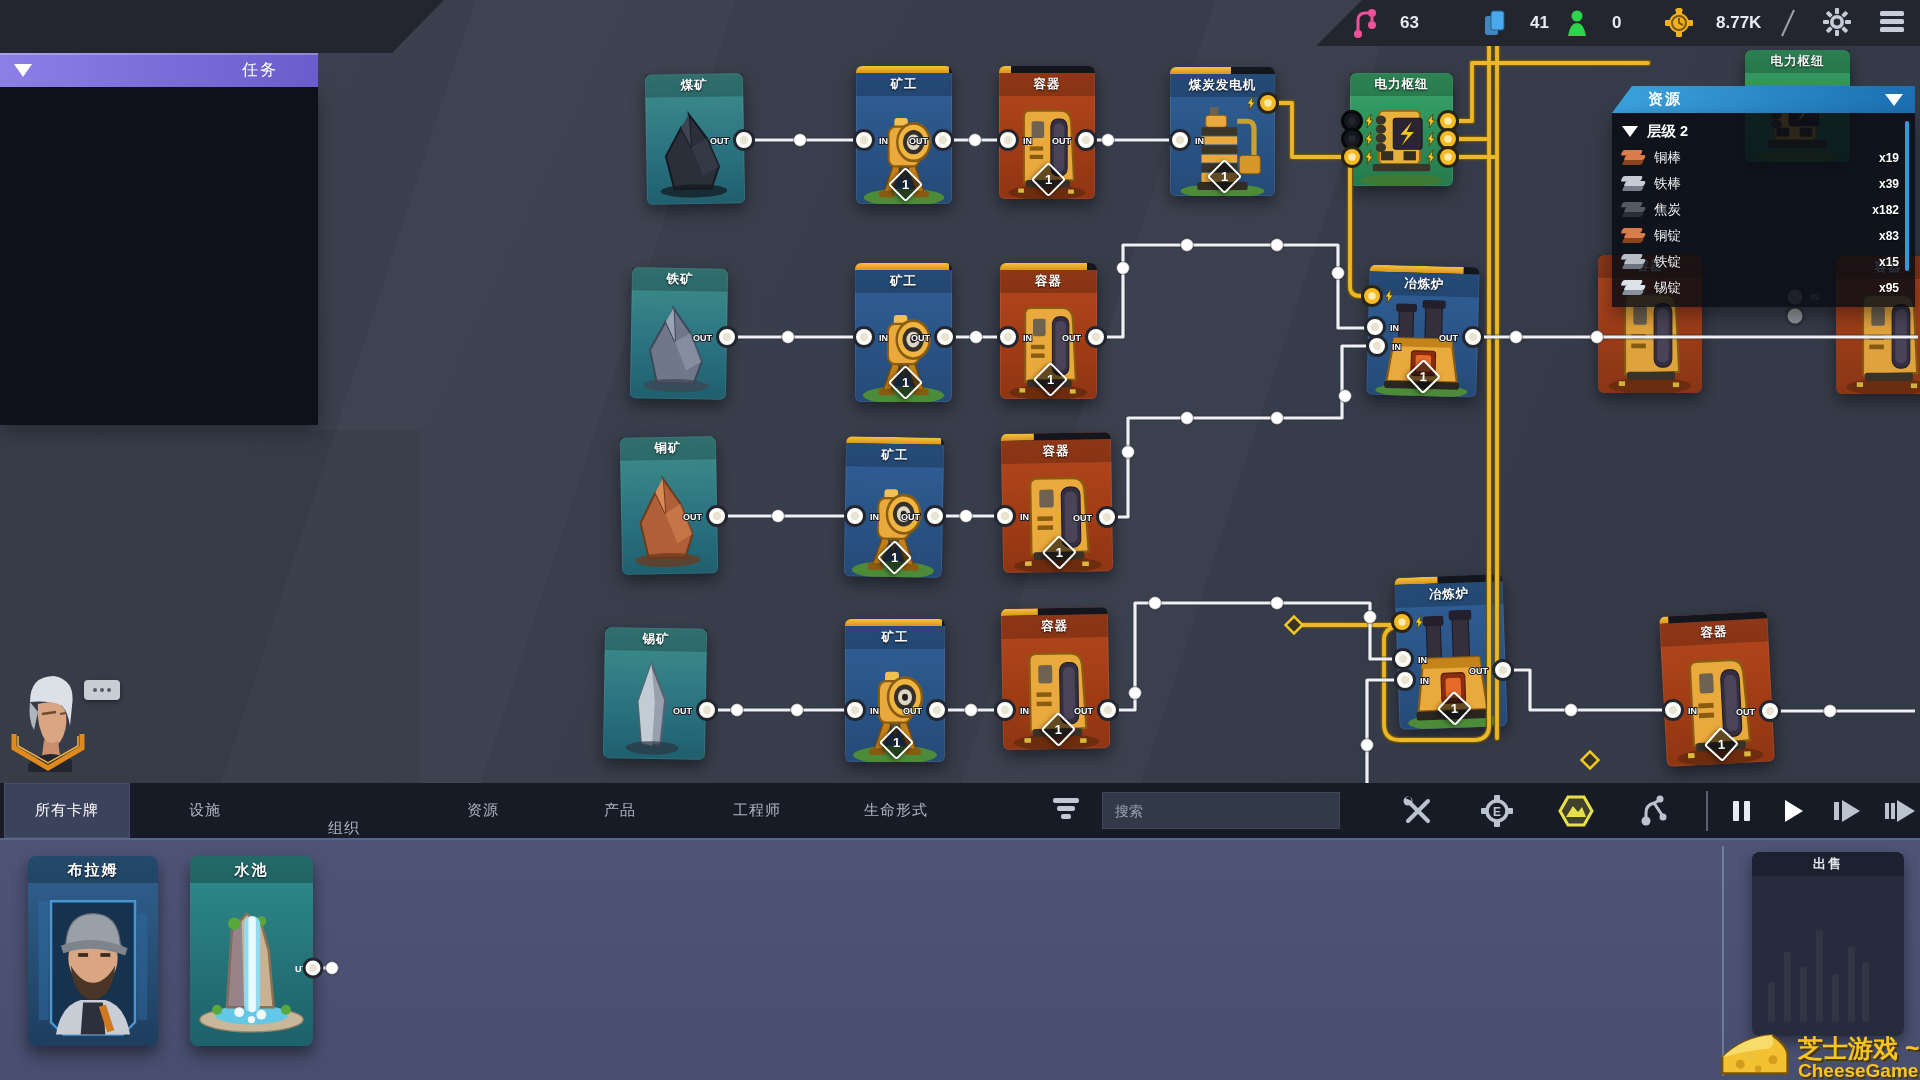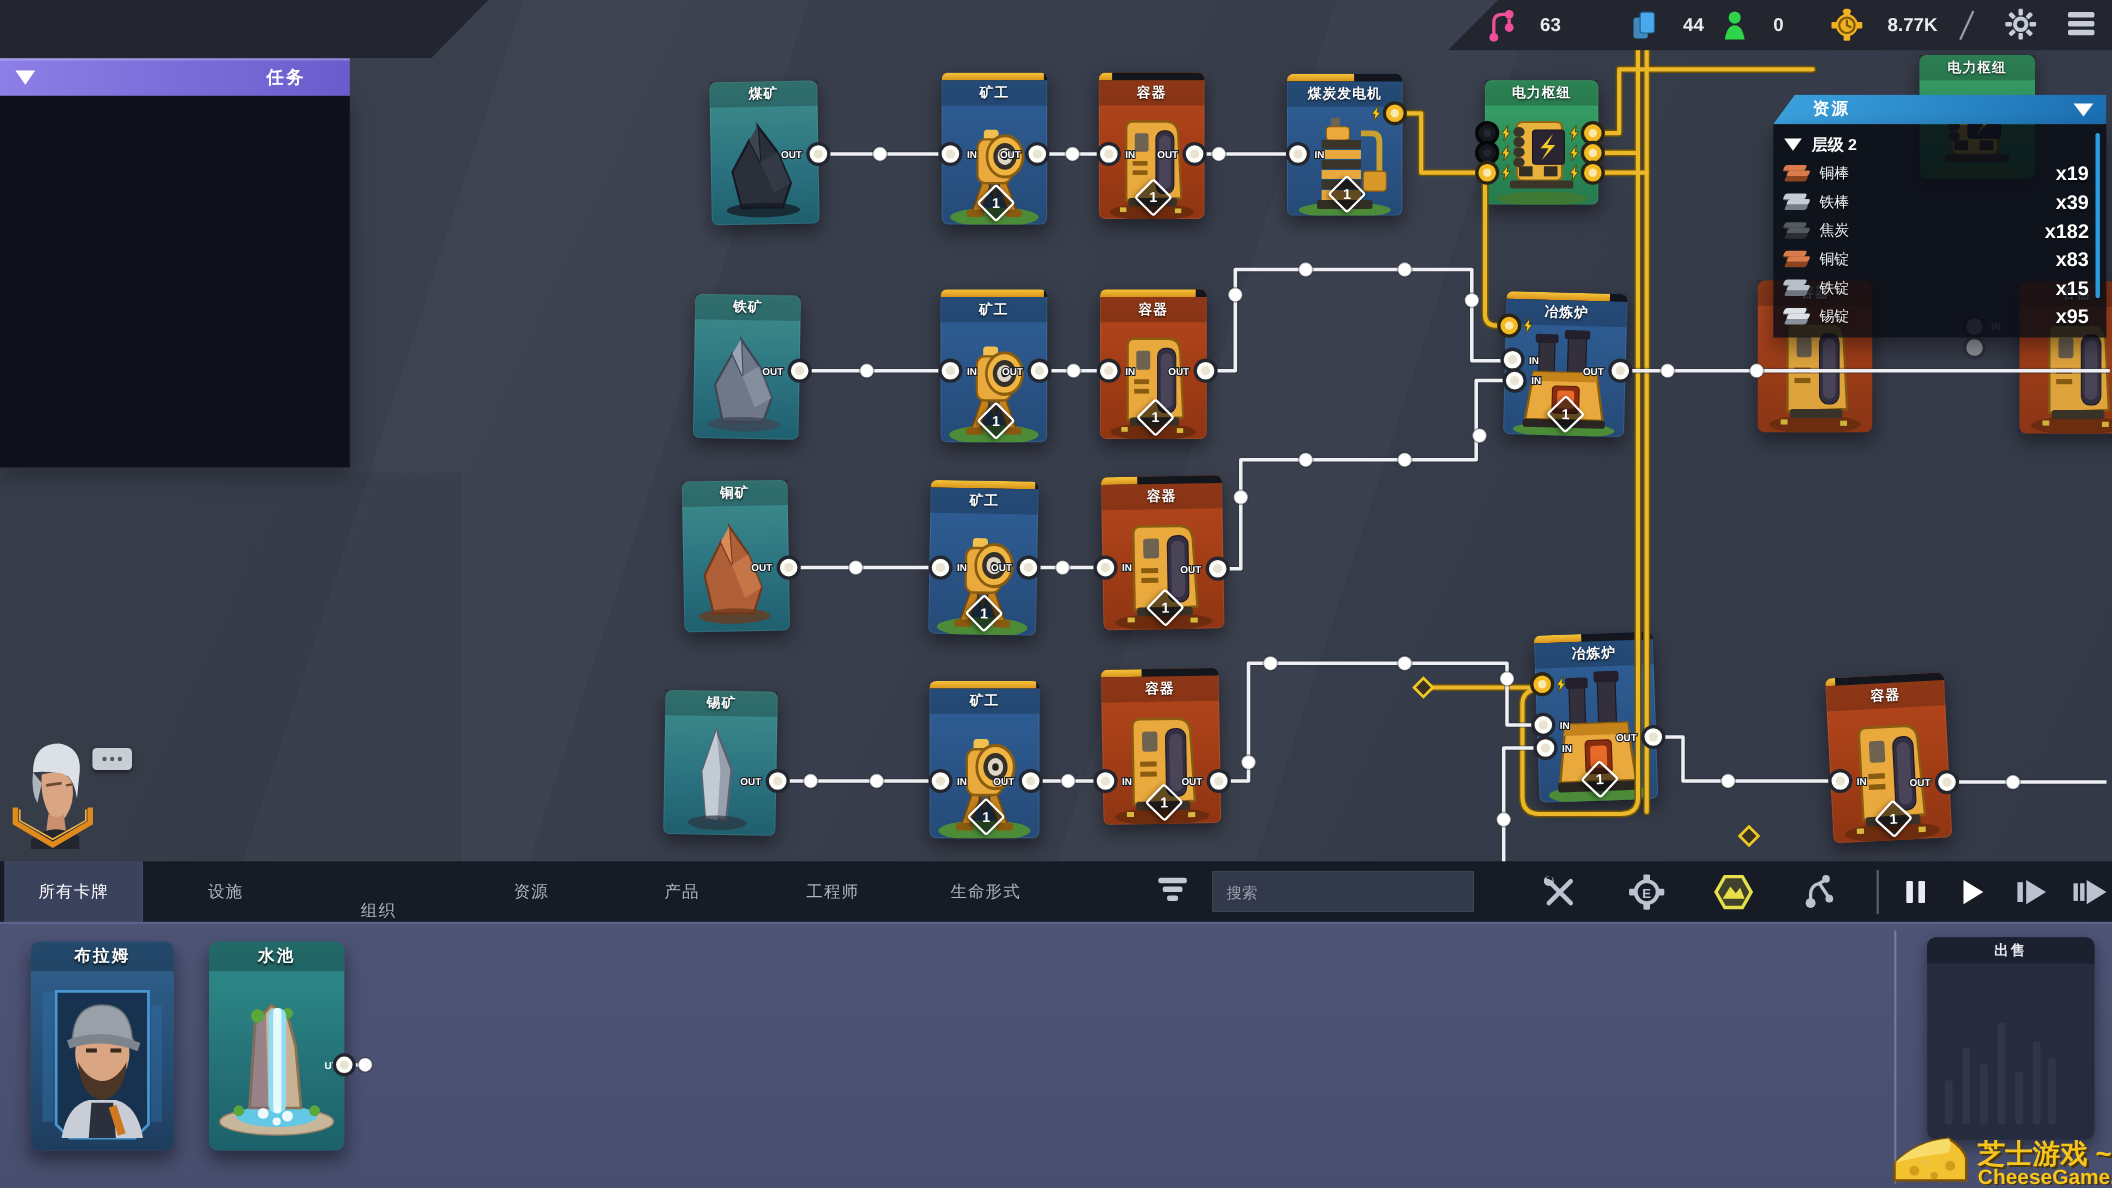--- a/index.html
+++ b/index.html
@@ -16,21 +16,21 @@
   #top-right-strip{left:1316px;top:0;width:604px;height:46px;background:#23262f;
      clip-path:polygon(46px 0,100% 0,100% 100%,0 100%);z-index:6;}
   .stat-val{position:absolute;top:13px;color:#e9ebf2;font-size:17px;font-weight:bold;z-index:7;}
   .topicon{position:absolute;z-index:7;}
   
   #tasks-panel{left:0;top:53px;width:318px;z-index:6;}
   #tasks-header{position:relative;height:34px;background:linear-gradient(90deg,#8d7fe6,#6a5ccc);
      box-shadow:inset 0 2px 0 rgba(255,255,255,.25);display:flex;align-items:center;}
   #tasks-header .tri{width:0;height:0;border-left:9px solid transparent;border-right:9px solid transparent;
      border-top:13px solid #fff;margin-left:14px;}
-  #tasks-title{position:absolute;right:40px;color:#fff;font-size:16px;font-weight:bold;letter-spacing:2px;}
+  #tasks-title{position:absolute;right:40px;color:#fff;font-size:16px;font-weight:normal;letter-spacing:2px;}
   #tasks-body{height:338px;background:rgba(13,16,23,.96);box-shadow:0 6px 18px rgba(0,0,0,.35);}
   
   .gcard{position:absolute;border-radius:6px;box-shadow:0 7px 16px rgba(0,0,0,.45);z-index:3;}
   .gcard .inner{position:absolute;inset:0;border-radius:6px;box-shadow:inset 0 0 0 1px rgba(255,255,255,.08);}
   .gcard .titleband{position:absolute;left:0;right:0;height:23px;background:rgba(0,0,0,.22);
      color:#fff;font-size:12.5px;font-weight:bold;text-align:center;line-height:23px;letter-spacing:1px;
      text-shadow:0 1px 2px rgba(0,0,0,.8);}
   .gcard .progress{position:absolute;left:0;right:0;top:0;height:7px;background:#14161e;border-radius:6px 6px 0 0;overflow:hidden;}
   .gcard .progress i{display:block;height:100%;background:linear-gradient(180deg,#f5c33a,#d9941c);}
   .gcard svg.art{position:absolute;left:0;right:0;bottom:0;}
@@ -49,21 +49,21 @@
   #res-title{color:#fff;font-size:15px;font-weight:bold;letter-spacing:2px;margin-left:36px;}
   #res-header .tri{position:absolute;right:12px;width:0;height:0;border-left:9px solid transparent;
      border-right:9px solid transparent;border-top:12px solid #fff;}
   #res-body{position:relative;background:rgba(8,12,20,.84);padding:4px 0 6px 0;box-shadow:0 8px 18px rgba(0,0,0,.4);text-align:center;}
   .res-group{display:flex;align-items:center;height:28px;padding-left:10px;}
   .res-group .tri{width:0;height:0;border-left:8px solid transparent;border-right:8px solid transparent;
      border-top:11px solid #fff;margin-right:9px;}
   .res-group span{color:#fff;font-size:14.5px;font-weight:bold;}
   .res-item{display:flex;align-items:center;height:26px;padding:0 16px 0 10px;}
   .res-item .name{color:#f0f2f5;font-size:13.5px;margin-left:8px;text-shadow:0 1px 2px rgba(0,0,0,.8);}
-  .res-item .cnt{margin-left:auto;color:#fff;font-size:18px;font-weight:bold;text-shadow:0 1px 2px rgba(0,0,0,.8);}
+  .res-item .cnt{margin-left:auto;color:#fff;font-size:12px;font-weight:bold;text-shadow:0 1px 2px rgba(0,0,0,.8);}
   .bars-ico{position:relative;width:24px;height:16px;flex:0 0 24px;}
   .bars-ico i{position:absolute;width:20px;height:4.5px;border-radius:2px;transform:skewX(-24deg);}
   #res-scroll{position:absolute;right:6px;top:8px;width:4px;height:150px;background:#2b9ce0;border-radius:2px;}
   
   #alarm{left:1602px;top:372px;width:318px;height:36px;z-index:6;
      background:linear-gradient(180deg,#e24a3c,#b02330);clip-path:polygon(0 100%,24px 0,100% 0,100% 100%);
      display:flex;align-items:center;}
   #alarm-title{color:#fff;font-size:15.5px;font-weight:bold;letter-spacing:3px;margin-left:58px;}
   #alarm .tri{position:absolute;right:10px;width:0;height:0;border-top:9px solid transparent;
      border-bottom:9px solid transparent;border-right:13px solid #fff;}
@@ -710,21 +710,21 @@
           <circle cx="6" cy="26" r="4" fill="#f0509a"></circle>
           <circle cx="20" cy="5" r="4" fill="#f0509a"></circle>
           <circle cx="20" cy="17" r="4" fill="#f0509a"></circle>
           <path d="M20 9 V13" stroke="#f0509a" stroke-width="3"></path>
         </svg></div>
       <div class="stat-val" style="left:1400px;">63</div>
       <div class="topicon" style="left:1482px;top:8px;"><svg width="26" height="30" viewBox="0 0 26 30">
           <rect x="3" y="8" width="13" height="19" rx="2.5" fill="#4aa8ec" opacity=".75"></rect>
           <rect x="9" y="3" width="13" height="19" rx="2.5" fill="#4aa8ec" stroke="#1d5e8c"></rect>
         </svg></div>
-      <div class="stat-val" style="left:1530px;">44</div>
+      <div class="stat-val" style="left:1530px;">41</div>
       <div class="topicon" style="left:1564px;top:8px;"><svg width="26" height="30" viewBox="0 0 26 30">
           <circle cx="13" cy="8" r="5.5" fill="#2ed44a"></circle>
           <path d="M4 28 Q6 15 13 15 Q20 15 22 28 Z" fill="#2ed44a"></path>
         </svg></div>
       <div class="stat-val" style="left:1612px;">0</div>
       <div class="topicon" style="left:1664px;top:8px;"><svg width="30" height="30" viewBox="0 0 30 30">
           <g fill="#f0b020">
             <rect x="12" y="1" width="6" height="6" rx="1"></rect>
             <rect x="12" y="23" width="6" height="6" rx="1"></rect>
             <rect x="1" y="12" width="6" height="6" rx="1"></rect>

